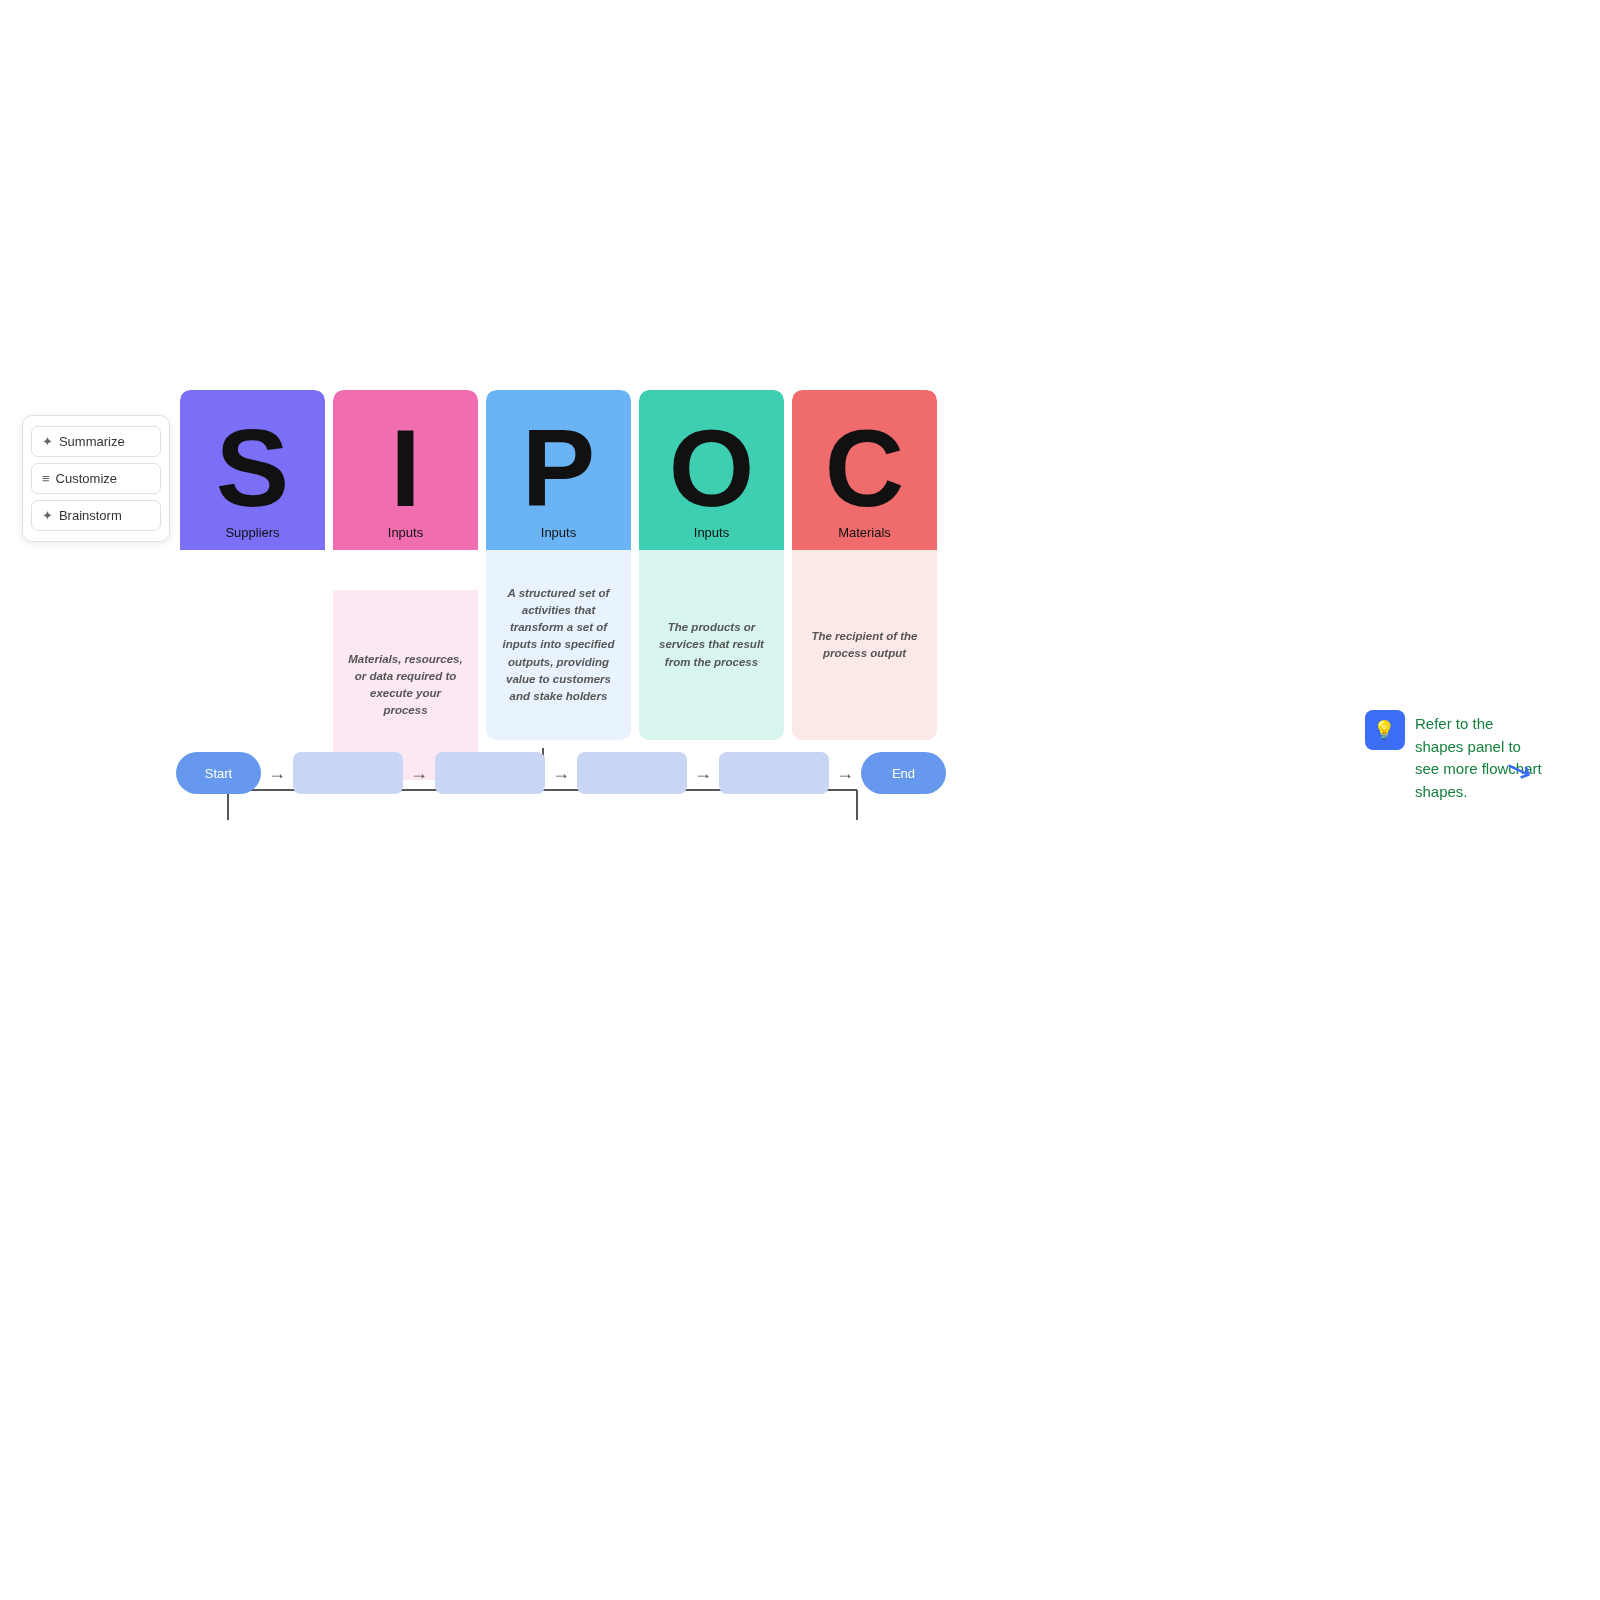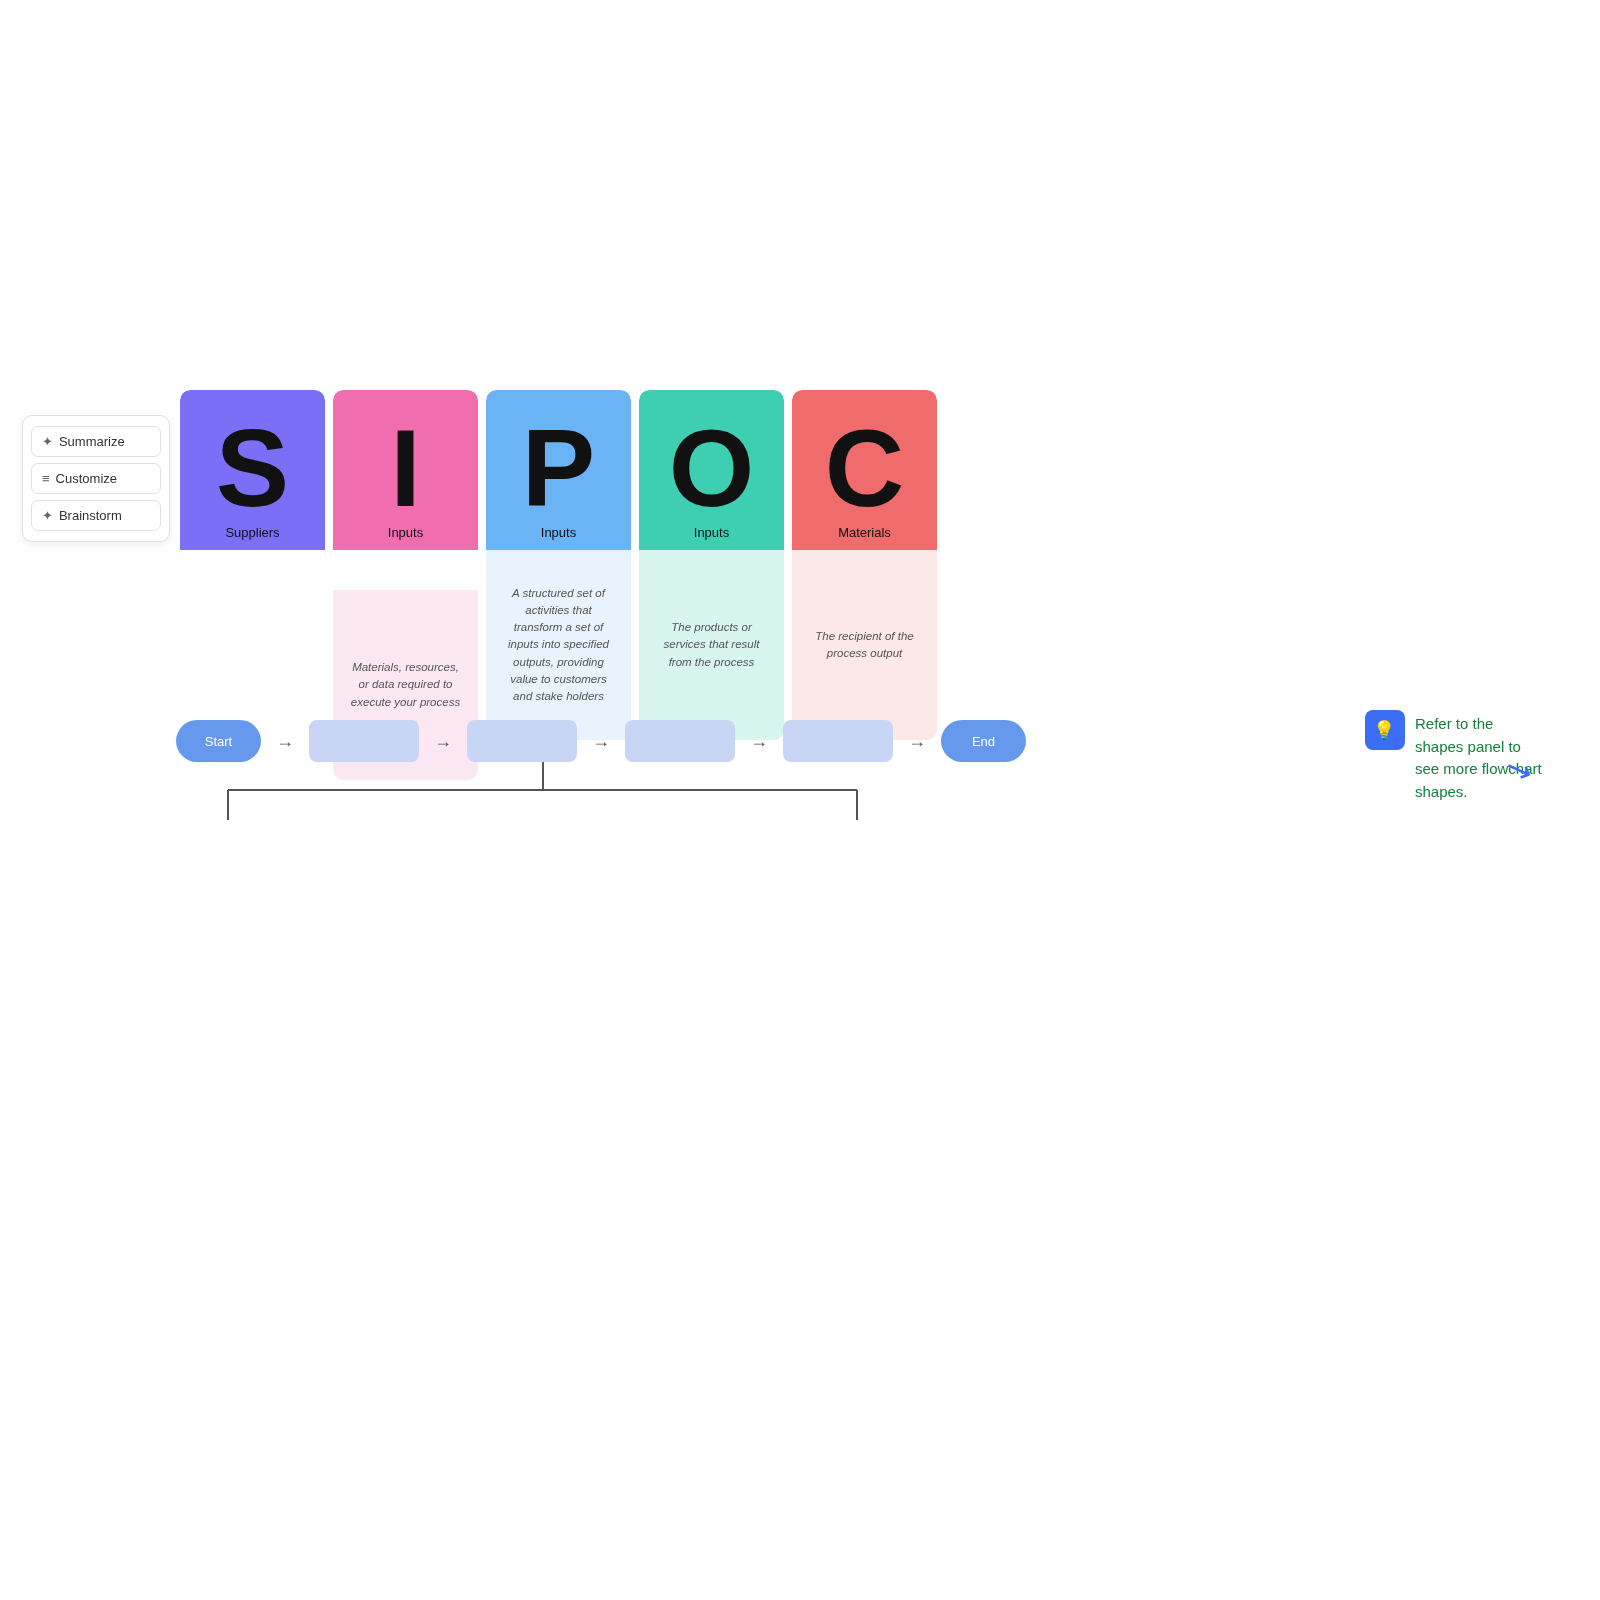--- a/index.html
+++ b/index.html
@@ -109,20 +109,21 @@
       align-items: center;
       justify-content: center;
     }
 
     .sipoc-body-text {
       font-size: 11.5px;
       font-style: italic;
       color: #555;
       text-align: center;
       line-height: 1.5;
+      font-weight: bold;
     }
 
     
     .col-s .sipoc-header { background: #7c6ff7; }
     .col-s .sipoc-body   { background: #ede9ff; }
 
     .col-i .sipoc-header { background: #f06eb0; }
     .col-i .sipoc-body   { background: #fce8f3; margin-top: 40px; }
 
     .col-p .sipoc-header { background: #6ab4f5; }
@@ -130,25 +131,25 @@
 
     .col-o .sipoc-header { background: #3ecfb2; }
     .col-o .sipoc-body   { background: #d8f5ef; justify-content: flex-end; }
 
     .col-c .sipoc-header { background: #f06b6b; }
     .col-c .sipoc-body   { background: #fde8e8; }
 
     
     .flowchart-row {
       position: absolute;
-      top: 720px;
+      top: 752px;
       left: 176px;
       display: flex;
       align-items: center;
-      gap: 8px;
+      gap: 0;
     }
 
     .flow-node {
       display: flex;
       align-items: center;
       justify-content: center;
       background: #c8d8f8;
       border-radius: 25px;
       font-size: 13px;
       color: #333;

